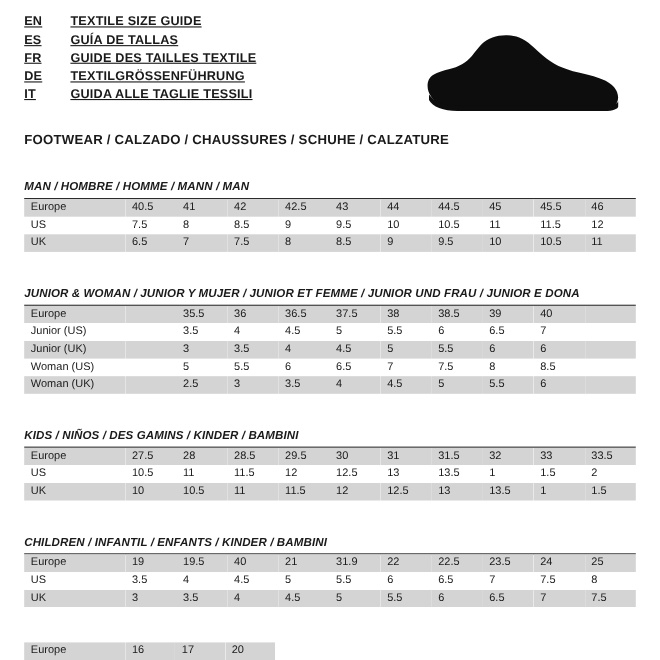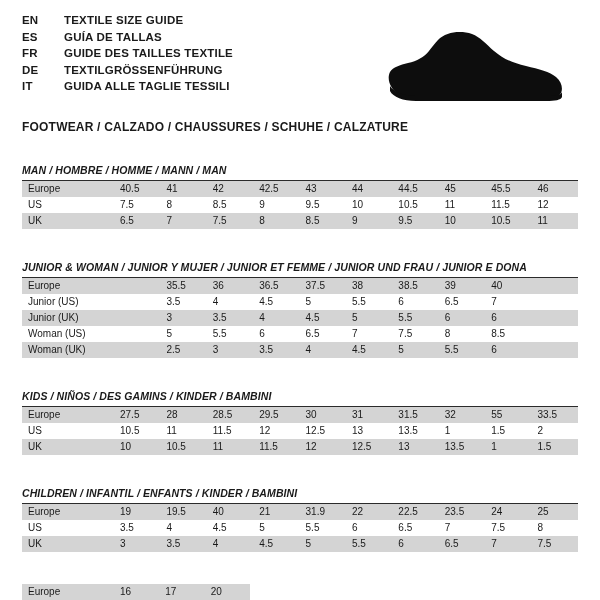--- a/index.html
+++ b/index.html
@@ -22,20 +22,21 @@
     padding: 14px 22px 0 22px;
   }
 
   
   .header {
     position: relative;
     height: 100px;
   }
   .lang-table {
     border-collapse: collapse;
+    text-decoration: underline;
   }
   .lang-table td {
     font-size: 11.5px;
     font-weight: bold;
     letter-spacing: 0.2px;
     padding: 0 0 3.5px 0;
     vertical-align: top;
     line-height: 13px;
   }
   .lang-code {
@@ -263,21 +264,21 @@
         <tr class="shaded">
           <td class="rowlabel">Europe</td>
           <td>27.5</td>
           <td>28</td>
           <td>28.5</td>
           <td>29.5</td>
           <td>30</td>
           <td>31</td>
           <td>31.5</td>
           <td>32</td>
-          <td>55</td>
+          <td>33</td>
           <td>33.5</td>
         </tr>
         <tr>
           <td class="rowlabel">US</td>
           <td>10.5</td>
           <td>11</td>
           <td>11.5</td>
           <td>12</td>
           <td>12.5</td>
           <td>13</td>

